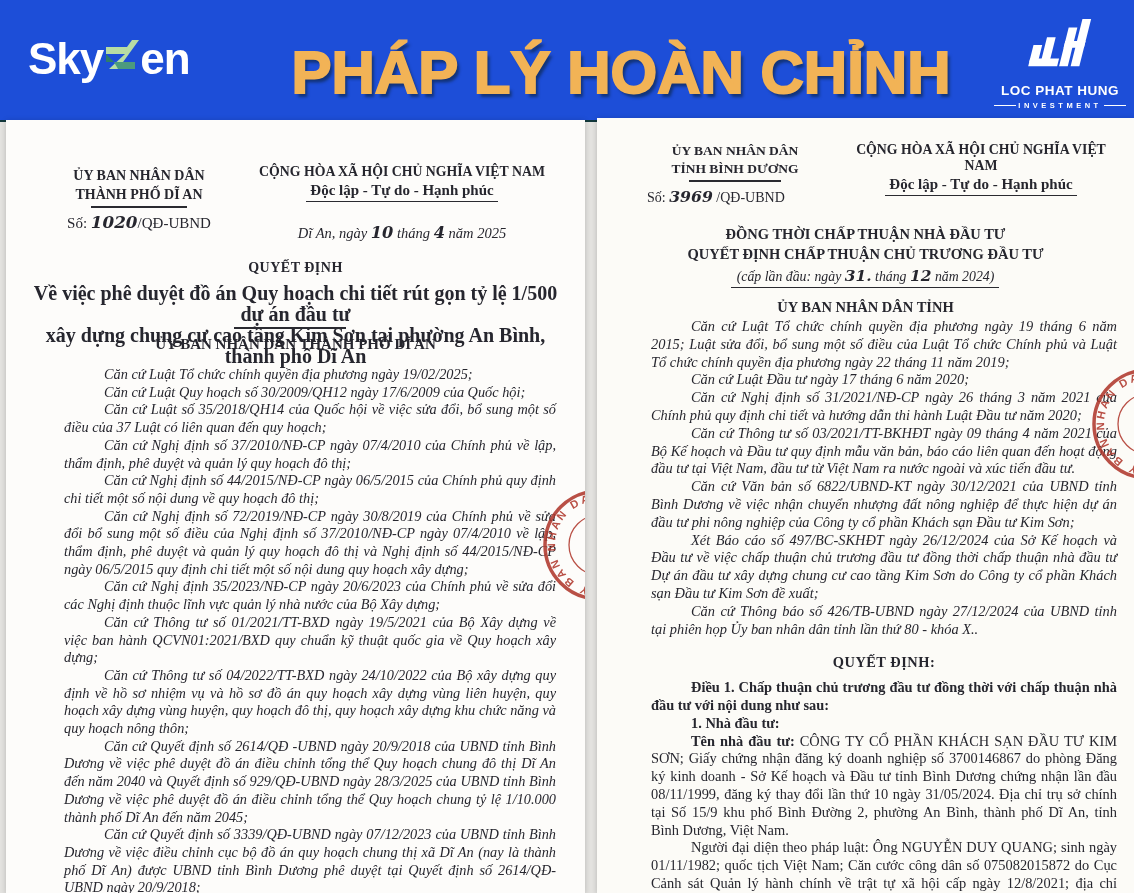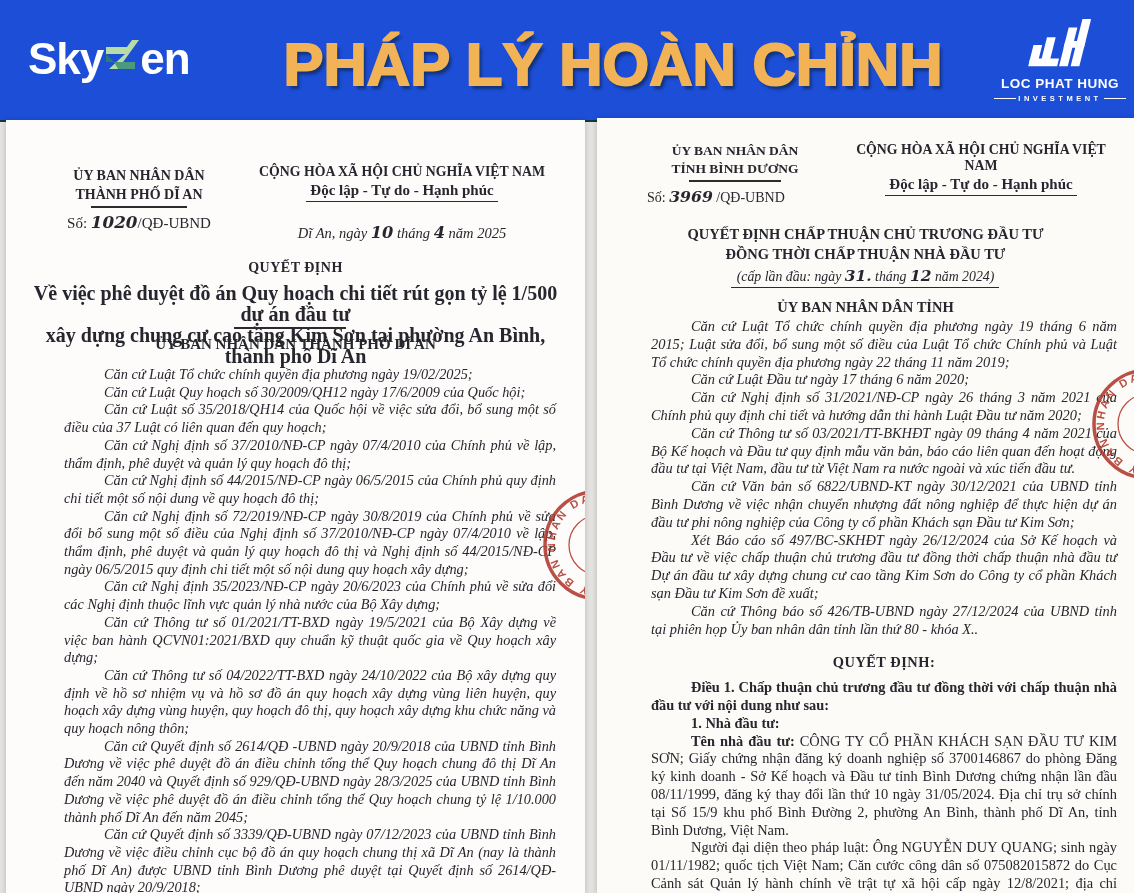--- a/index.html
+++ b/index.html
@@ -4,27 +4,27 @@
 <style>
   html,body{margin:0;padding:0;background:#c9c9c6;}
   .canvas{position:relative;width:1134px;height:893px;overflow:hidden;background:#e4e3e0;
           font-family:"Liberation Sans",sans-serif;}
   
   .banner{position:absolute;left:0;top:0;width:100%;height:120px;background:#1d4ed8;
           border-bottom:2px solid #12383b;}
   .skyzen{position:absolute;left:28px;top:34px;display:flex;align-items:center;
           color:#fff;font-weight:bold;font-size:44px;letter-spacing:-1px;}
   .skyzen svg{margin:0 1px 2px 2px;}
-  .main-title{position:absolute;left:210px;top:22px;width:790px;margin:8px;text-align:center;
+  .main-title{position:absolute;left:210px;top:22px;width:790px;margin:16px;text-align:center;
           font-size:60px;font-weight:bold;color:#f2b356;letter-spacing:0px;
           -webkit-text-stroke:2px #f2b356;
           text-shadow:3px 4px 3px rgba(8,26,27,.5);white-space:nowrap;}
   .lph{position:absolute;right:8px;top:16px;width:132px;text-align:center;color:#fff;}
   .lph-mark{display:block;margin:0 auto;}
-  .lph-name{font-size:13.5px;font-weight:bold;letter-spacing:.5px;margin-top:6px;white-space:nowrap;}
+  .lph-name{font-size:13.5px;font-weight:bold;letter-spacing:.5px;margin-top:13px;white-space:nowrap;}
   .lph-sub{display:flex;align-items:center;margin-top:3px;font-size:7.5px;font-weight:bold;
            letter-spacing:3.5px;}
   .lph-sub .line{flex:1;height:1px;background:#fff;}
   .lph-sub span.txt{padding:0 2px;}
   
   .doc{position:absolute;background:#fdfcfa;color:#26262e;overflow:hidden;
        font-family:"Liberation Serif","DejaVu Serif",serif;
        box-shadow:0 1px 6px rgba(0,0,0,.20);}
   .doc-left{left:6px;top:120px;width:579px;height:773px;}
   .doc-right{left:597px;top:118px;width:537px;height:775px;background:#fcfbf7;}
@@ -166,22 +166,22 @@
         <span class="hand">3969</span>
         <span>/QĐ-UBND</span>
       </div>
     </div>
     <div class="abs dr-col-r ctr">
       <div class="dl-nat1">CỘNG HÒA XÃ HỘI CHỦ NGHĨA VIỆT NAM</div>
       <div class="dl-nat2">Độc lập - Tự do - Hạnh phúc</div>
     </div>
 
     <div class="abs dr-title ctr">
+      <div>ĐỒNG THỜI CHẤP THUẬN NHÀ ĐẦU TƯ</div>
       <div>QUYẾT ĐỊNH CHẤP THUẬN CHỦ TRƯƠNG ĐẦU TƯ</div>
-      <div>ĐỒNG THỜI CHẤP THUẬN NHÀ ĐẦU TƯ</div>
     </div>
     <div class="abs dr-issue ctr">
       <span>(cấp lần đầu: ngày</span>
       <span class="hand">31.</span>
       <span>tháng</span>
       <span class="hand">12</span>
       <span>năm 2024)</span>
     </div>
     <div class="abs dr-issue-u"></div>
     <div class="abs dr-heading ctr">ỦY BAN NHÂN DÂN TỈNH</div>

